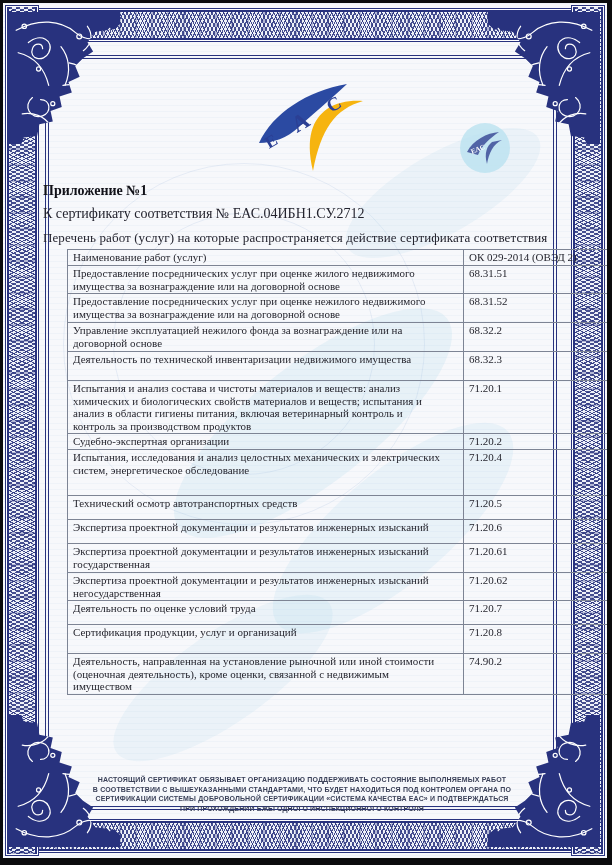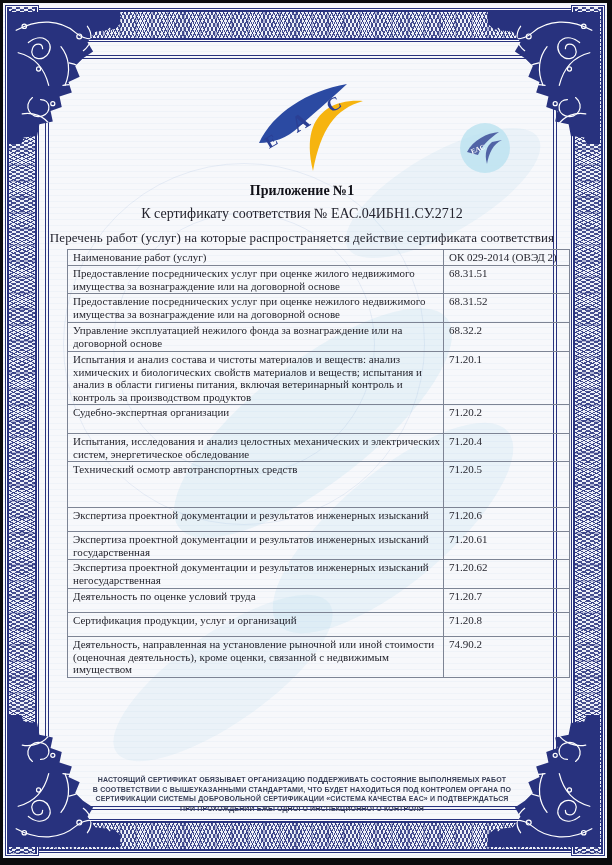--- a/index.html
+++ b/index.html
@@ -55,33 +55,33 @@
   .corner.tr{right:7px;top:9px;transform:scaleX(-1);}
   .corner.bl{left:5px;bottom:11px;transform:scaleY(-1);}
   .corner.br{right:7px;bottom:11px;transform:scale(-1,-1);}
   
   .wm{position:absolute;border-radius:50%;z-index:2;pointer-events:none;}
   .wm.ring{border:1px solid rgba(100,140,200,.12);background:none;}
   
   .content{position:absolute;inset:0;z-index:3;color:#23232e;}
   .logo{position:absolute;left:252px;top:78px;width:114px;height:94px;}
   .stamp{position:absolute;left:455px;top:118px;width:54px;height:54px;opacity:.9;}
-  .t-center{position:absolute;left:40px;right:46px;text-align:center;}
+  .t-center{position:absolute;left:40px;right:46px;text-align:left;}
   .title{top:180px;font-size:14px;font-weight:bold;color:#111118;}
   .subtitle{top:203px;font-size:14px;}
   .intro{top:227px;font-size:13px;letter-spacing:.1px;}
   
   .works{
     position:absolute;left:64px;top:246px;width:492px;
     border-collapse:collapse;table-layout:fixed;
     font-size:11px;line-height:12.5px;color:#26262f;
   }
   .works td,.works th{
     border:1px solid #7d8494;vertical-align:top;text-align:left;
-    padding:1px 0 1px 5px;font-weight:normal;overflow:hidden;
+    padding:1px 20px 1px 5px;font-weight:normal;overflow:hidden;
   }
   .works .c-name{width:370px;}
   .works .c-code{width:120px;}
   #wt tr{height:24px;}
   #wt tr:nth-child(1),#wt tr:nth-child(2),#wt tr:nth-child(7){height:16px;}
   #wt tr:nth-child(3),#wt tr:nth-child(4),#wt tr:nth-child(5),#wt tr:nth-child(6),
   #wt tr:nth-child(11),#wt tr:nth-child(14),#wt tr:nth-child(15),
   #wt tr:nth-child(19),#wt tr:nth-child(20){height:29px;}
   #wt tr:nth-child(8){height:46px;}
   
@@ -183,20 +183,24 @@
           </tr>
           <tr>
             <td class="c-name">Предоставление посреднических услуг при оценке нежилого недвижимого имущества за вознаграждение или на договорной основе</td>
             <td class="c-code">68.31.52</td>
           </tr>
           <tr>
             <td class="c-name">Управление эксплуатацией нежилого фонда за вознаграждение или на договорной основе</td>
             <td class="c-code">68.32.2</td>
           </tr>
           <tr>
+            <td class="c-name">Деятельность по технической инвентаризации недвижимого имущества</td>
+            <td class="c-code">68.32.3</td>
+          </tr>
+          <tr>
             <td class="c-name">Испытания и анализ состава и чистоты материалов и веществ: анализ химических и биологических свойств материалов и веществ; испытания и анализ в области гигиены питания, включая ветеринарный контроль и контроль за производством продуктов</td>
             <td class="c-code">71.20.1</td>
           </tr>
           <tr>
             <td class="c-name">Судебно-экспертная организации</td>
             <td class="c-code">71.20.2</td>
           </tr>
           <tr>
             <td class="c-name">Испытания, исследования и анализ целостных механических и электрических систем, энергетическое обследование</td>
             <td class="c-code">71.20.4</td>

